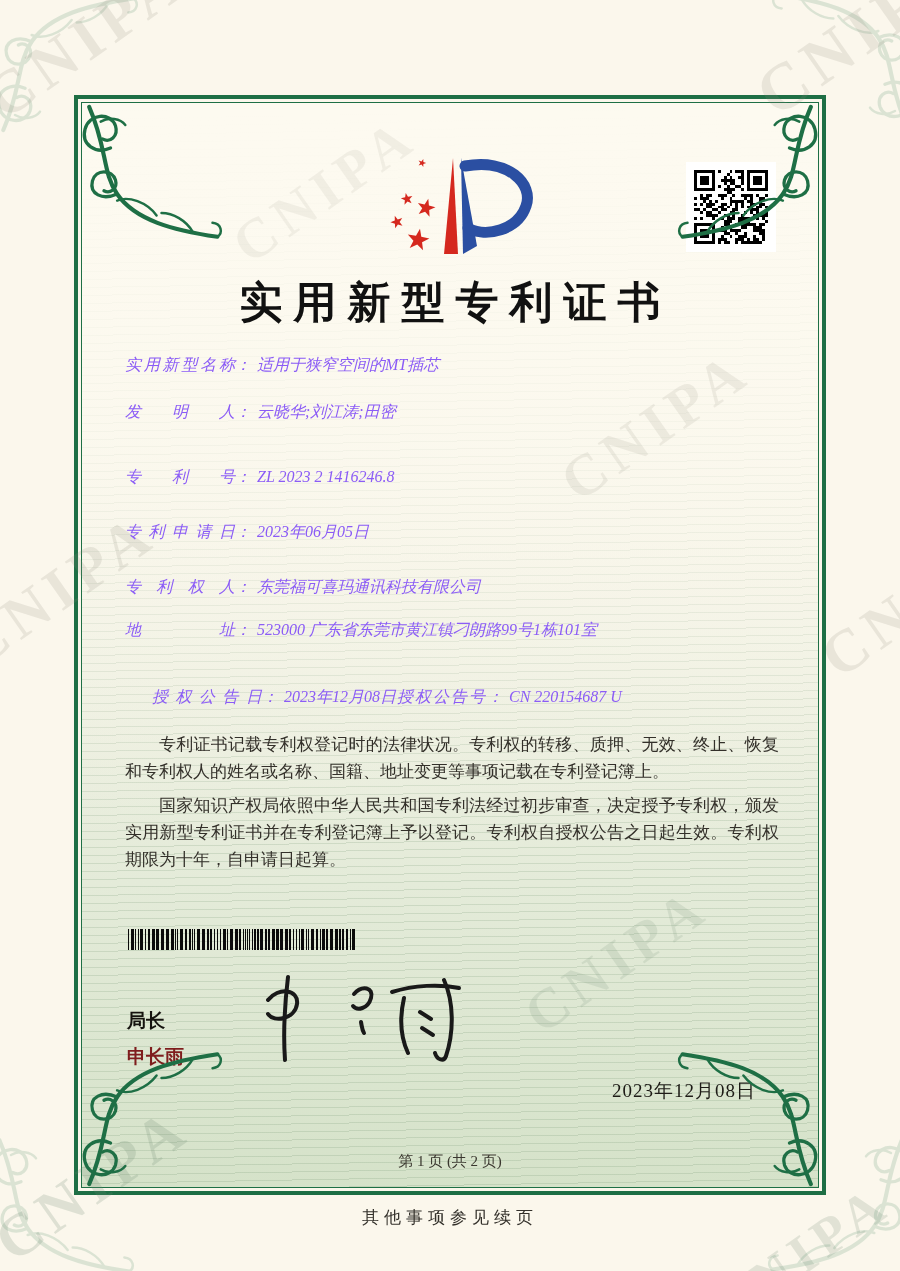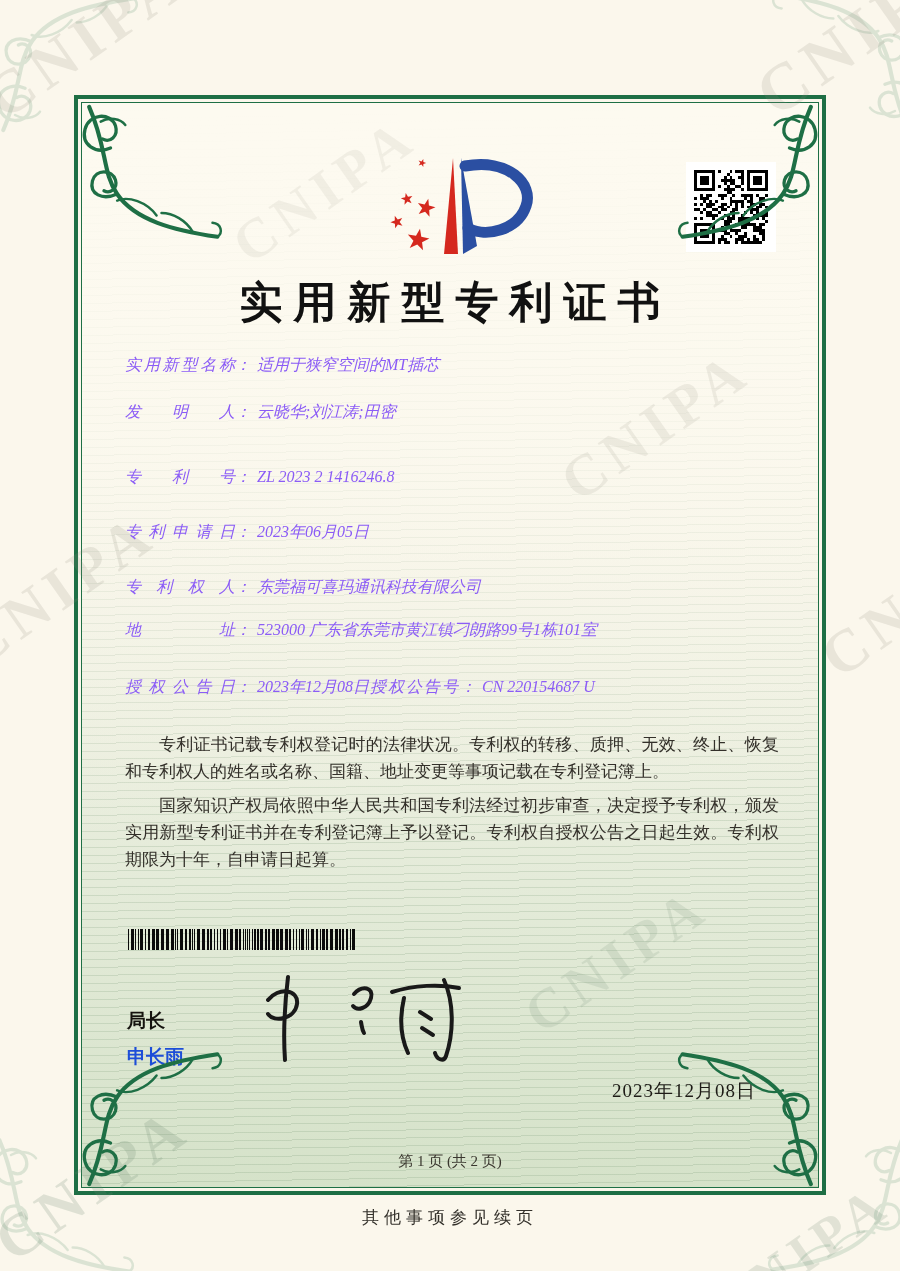--- a/index.html
+++ b/index.html
@@ -70,38 +70,38 @@
     letter-spacing:11px; text-indent:11px; color:#111;
   }
   .fields { position:absolute; left:125px; top:355px; width:655px; }
   .row { position:absolute; left:0; font-size:16px; height:28px; white-space:nowrap; color:#8b5cf6;font-style:italic; }
   .row .lbl {
     display:inline-block; width:110px; vertical-align:top;
     text-align:justify; text-align-last:justify;
   }
   .row .colon { display:inline-block; margin-right:6px; }
   .r0 { top:0; } .r1 { top:47px; } .r2 { top:112px; } .r3 { top:167px; }
-  .r4 { top:222px; } .r5 { top:265px; } .r6 { top:322px; }
+  .r4 { top:222px; } .r5 { top:265px; } .r6 { top:332px;margin-left:27px; }
   .pair2 { position:absolute; left:245px; top:0; }
   .pair2 .lbl2 { letter-spacing:2px;text-align:center; }
   .paras { position:absolute; left:125px; top:731px; width:654px; }
   .paras p {
     font-size:17px; line-height:27px; text-indent:2em;
     text-align:justify; color:#33302a; margin-bottom:7px;
   }
   .barcode { position:absolute; left:128px; top:929px; }
   .signer-title {
     position:absolute; left:127px; top:1008px;
     font-family:"Liberation Sans","DejaVu Sans",sans-serif;
     font-size:19px; font-weight:600; color:#15130f;
   }
   .signer-name {
     position:absolute; left:127px; top:1044px;
     font-family:"Liberation Sans","DejaVu Sans",sans-serif;
-    font-size:19px; font-weight:600; color:#1d4ed8;text-align:right;
+    font-size:19px; font-weight:600; color:#7f1d1d;text-align:right;
   }
   .signature { position:absolute; left:258px; top:972px; }
   .issue-date {
     position:absolute; left:612px; top:1078px;
     font-size:19px; letter-spacing:1px; color:#1d1b16;
   }
   .page-indicator {
     position:absolute; left:0; top:1152px; width:100%;
     text-align:center; font-size:15px; color:#3a372f;
   }

